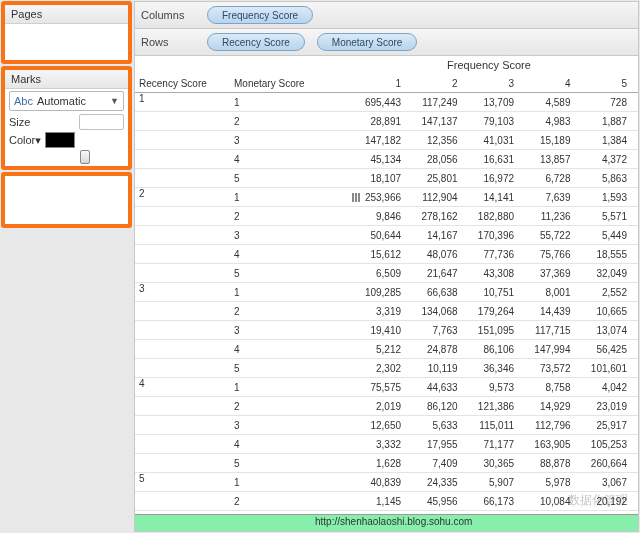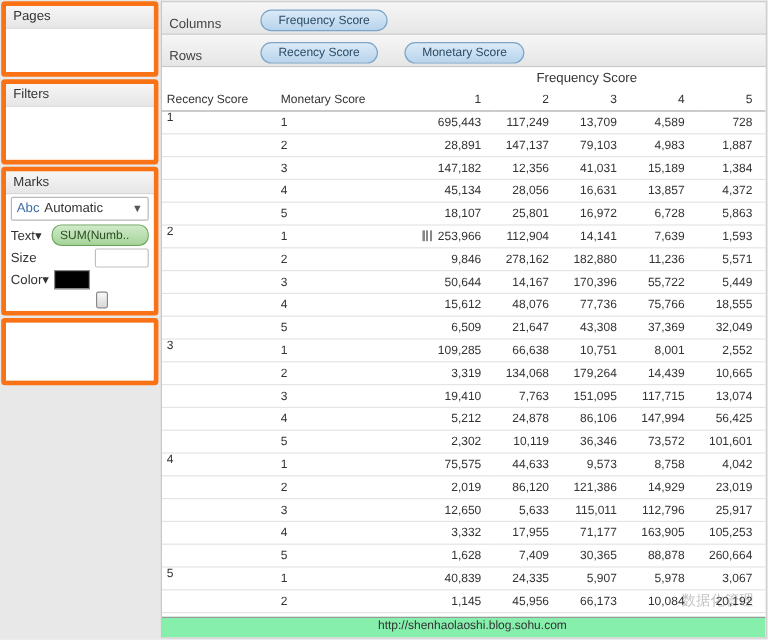--- a/index.html
+++ b/index.html
@@ -15,21 +15,21 @@
 .drop .arrow{margin-left:auto;font-size:9px;color:#555}
 .row{display:flex;align-items:center;margin:2px 0;font-size:11px}
 .row .lbl{width:34px}
 .pill-g{flex:1;height:16px;background:linear-gradient(#d0eac9,#a6d49a);border:1px solid #6aa55c;border-radius:8px;padding:0 6px;display:flex;align-items:center;font-size:10px;color:#2b4d23;overflow:hidden;white-space:nowrap}
 .swatch{width:28px;height:14px;background:#000;border:1px solid #888;margin-left:2px}
 .slider-track{flex:1;height:14px;background:#fff;border:1px solid #c0c0c0;border-radius:2px;margin-left:36px}
 .slider-thumb-row{display:flex;justify-content:center;margin-top:1px;margin-left:36px}
 .thumb{width:8px;height:12px;background:linear-gradient(#f8f8f8,#d8d8d8);border:1px solid #888;border-radius:2px}
 .lod .card-body{height:40px}
 .right{flex:1;display:flex;flex-direction:column;border:1px solid #c8c8c8;margin:1px}
-.shelf{display:flex;align-items:flex-end;background:linear-gradient(#f6f6f6,#e6e6e6);border-bottom:1px solid #c8c8c8;height:22px;padding:2px 6px;gap:22px}
+.shelf{display:flex;align-items:center;background:linear-gradient(#f6f6f6,#e6e6e6);border-bottom:1px solid #c8c8c8;height:22px;padding:2px 6px;gap:12px}
 .shelf-label{width:54px;font-size:11px;color:#444}
 .pill-b{height:16px;background:linear-gradient(#dbeaf7,#b8d4ec);border:1px solid #7ba5c9;border-radius:9px;padding:0 14px;display:flex;align-items:center;font-size:10px;color:#2a4a66;white-space:nowrap}
 .viz{flex:1;background:#fff;overflow:hidden;position:relative}
 table{border-collapse:collapse;width:100%;font-size:10px}
 th,td{padding:0;height:18px}
 .super-head td{text-align:center;font-size:11px;border-bottom:none}
 .col-head td{text-align:right;padding-right:11px;border-bottom:1px solid #aaa}
 .col-head td.lh{text-align:left;padding-left:4px;width:80px}
 .col-head td.lh2{width:95px}
 tbody td{text-align:right;padding-right:11px;border-bottom:1px solid #e4e4e4}
@@ -42,35 +42,27 @@
 </style>
 </head>
 <body>
 
 <div class="root">
   <div class="left">
     <div class="card pages">
       <div class="card-title">Pages</div>
       <div class="card-body"></div>
     </div>
-    <div class="card filters">
-      <div class="card-title">Filters</div>
-      <div class="card-body"></div>
-    </div>
     <div class="card marks">
       <div class="card-title">Marks</div>
       <div class="card-body">
         <div class="drop">
           <span style="color:#3a6ea5;margin-right:4px">Abc</span>
           <span>Automatic</span>
           <span class="arrow">▼</span>
-        </div>
-        <div class="row">
-          <span class="lbl"><span>Text</span>▾</span>
-          <span class="pill-g">SUM(Numb..</span>
         </div>
         <div class="row">
           <span class="lbl">Size</span>
           <span class="slider-track"></span>
         </div>
         <div class="row">
           <span class="lbl"><span>Color</span>▾</span>
           <span class="swatch"></span>
         </div>
         <div class="slider-thumb-row">

